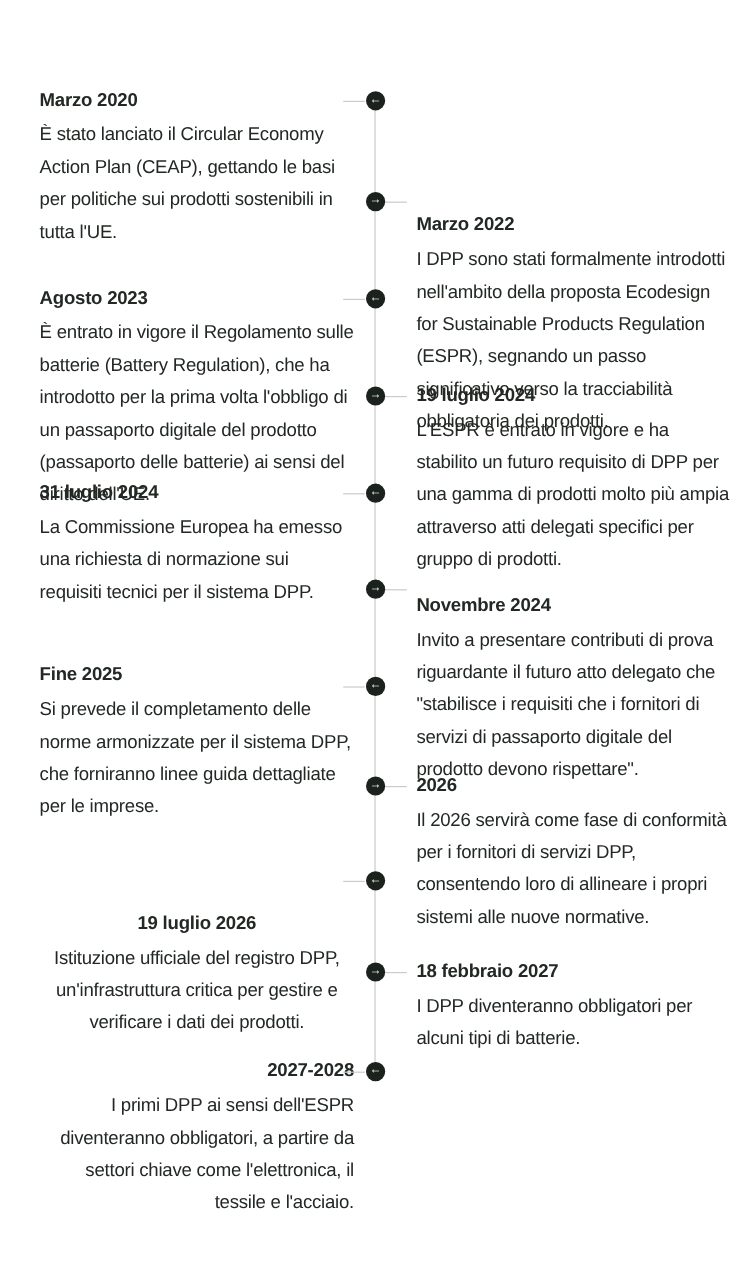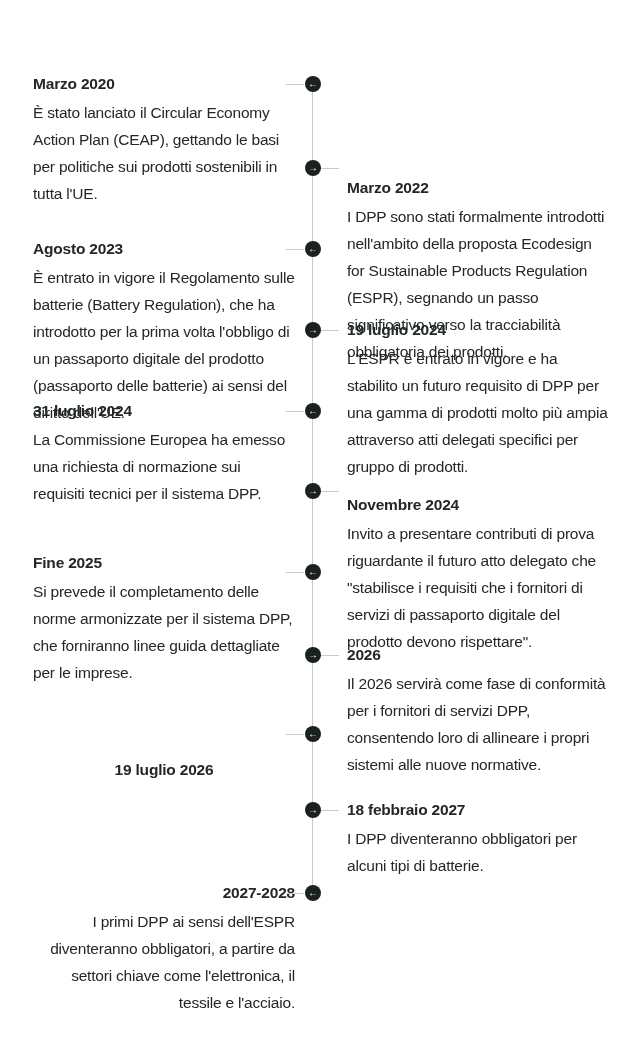--- a/index.html
+++ b/index.html
@@ -128,20 +128,21 @@
     <div class="entry right" style="top: 645px;">
       <h3>2026</h3>
       <p>Il 2026 servirà come fase di conformità per i fornitori di servizi DPP, consentendo loro di allineare i propri sistemi alle nuove normative.</p>
     </div>
     <div class="connector" style="top: 655px; width: 18px; left: 321px;"></div>
     <div class="node" style="left: 305px; top: 647px;">
       <span class="glyph">→</span>
     </div>
     <div class="entry left" style="top: 760px; text-align: center;">
       <h3>19 luglio 2026</h3>
+      <p>Istituzione ufficiale del registro DPP, un'infrastruttura critica per gestire e verificare i dati dei prodotti.</p>
     </div>
     <div class="connector" style="top: 734px; width: 18px; left: 286px;"></div>
     <div class="node" style="left: 305px; top: 726px;">
       <span class="glyph">←</span>
     </div>
     <div class="entry right" style="top: 800px;">
       <h3>18 febbraio 2027</h3>
       <p>I DPP diventeranno obbligatori per alcuni tipi di batterie.</p>
     </div>
     <div class="connector" style="top: 810px; width: 18px; left: 321px;"></div>

